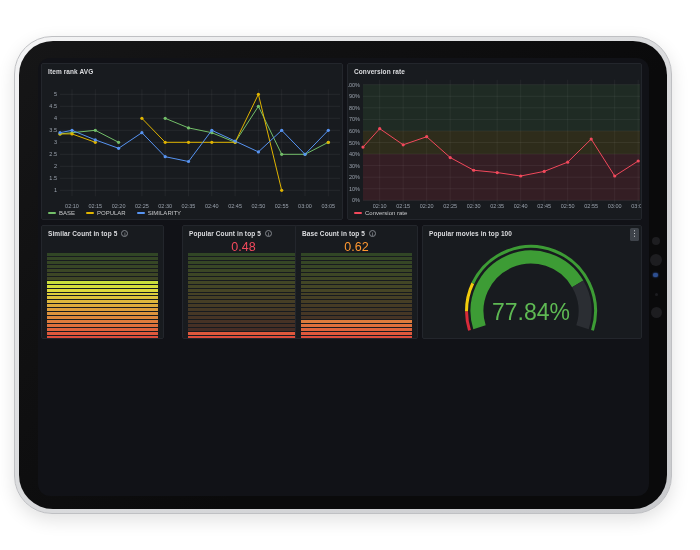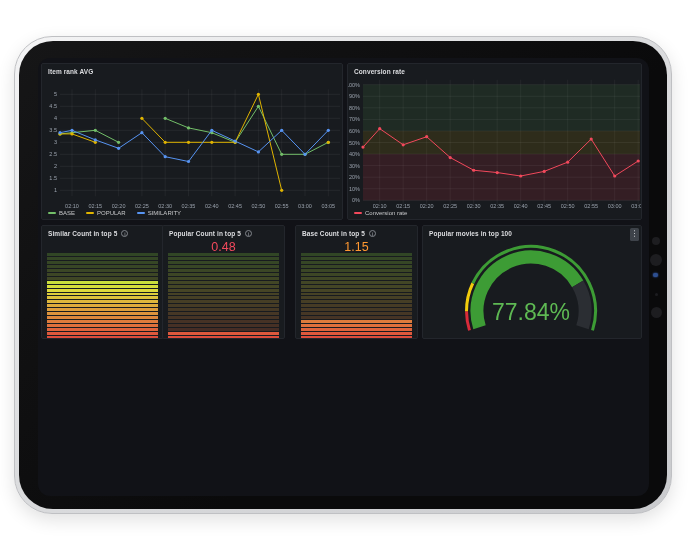--- a/index.html
+++ b/index.html
@@ -278,21 +278,21 @@
             <div class="stripe" style="background: rgb(221, 147, 60);"></div>
             <div class="stripe" style="background: rgb(221, 135, 60);"></div>
             <div class="stripe" style="background: rgb(221, 123, 60);"></div>
             <div class="stripe" style="background: rgb(221, 112, 60);"></div>
             <div class="stripe" style="background: rgb(221, 100, 60);"></div>
             <div class="stripe" style="background: rgb(221, 88, 60);"></div>
             <div class="stripe" style="background: rgb(221, 76, 60);"></div>
           </div>
       </div>
 
-      <div class="panel" style="left:124px;top:167px;width:123px;height:114px">
+      <div class="panel" style="left:144px;top:167px;width:123px;height:114px">
         <div class="panel-header">
           <span>Popular Count in top 5</span>
           <span class="info-icon">i</span>
         </div>
         <div class="stat-value" id="val3" style="color: rgb(242, 73, 92);">0.48</div>
         <div class="stripes" id="bar3">
             <div class="stripe" style="background: rgb(49, 70, 37);"></div>
             <div class="stripe" style="background: rgb(52, 70, 37);"></div>
             <div class="stripe" style="background: rgb(54, 70, 37);"></div>
             <div class="stripe" style="background: rgb(56, 70, 37);"></div>
@@ -315,21 +315,21 @@
             <div class="stripe" style="background: rgb(221, 88, 60);"></div>
             <div class="stripe" style="background: rgb(221, 76, 60);"></div>
           </div>
       </div>
 
       <div class="panel" style="left:257px;top:167px;width:123px;height:114px">
         <div class="panel-header">
           <span>Base Count in top 5</span>
           <span class="info-icon">i</span>
         </div>
-        <div class="stat-value" id="val4" style="color: rgb(255, 152, 48);">1.15</div>
+        <div class="stat-value" id="val4" style="color: rgb(255, 152, 48);">0.62</div>
         <div class="stripes" id="bar4">
             <div class="stripe" style="background: rgb(49, 70, 37);"></div>
             <div class="stripe" style="background: rgb(52, 70, 37);"></div>
             <div class="stripe" style="background: rgb(54, 70, 37);"></div>
             <div class="stripe" style="background: rgb(56, 70, 37);"></div>
             <div class="stripe" style="background: rgb(59, 70, 37);"></div>
             <div class="stripe" style="background: rgb(61, 70, 37);"></div>
             <div class="stripe" style="background: rgb(63, 70, 37);"></div>
             <div class="stripe" style="background: rgb(66, 70, 37);"></div>
             <div class="stripe" style="background: rgb(68, 70, 37);"></div>

